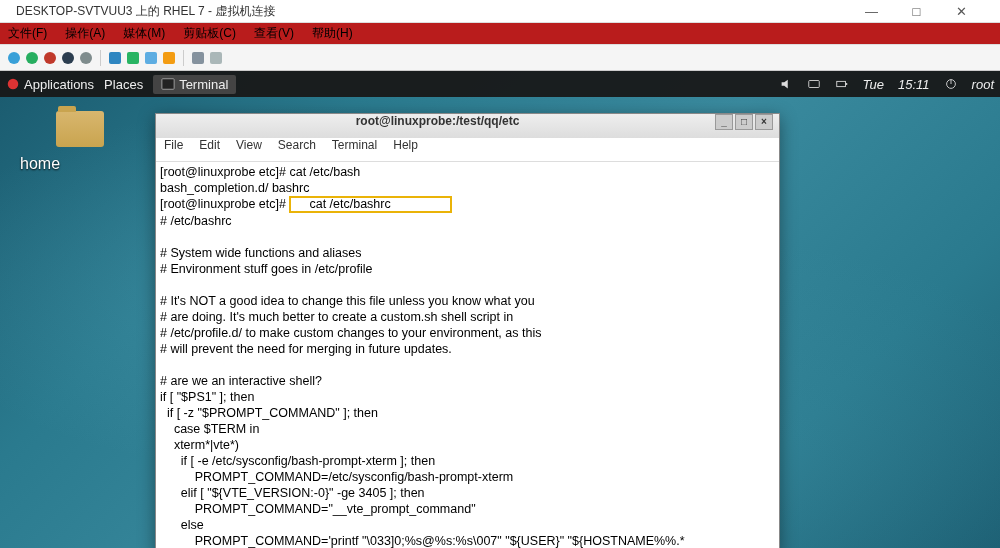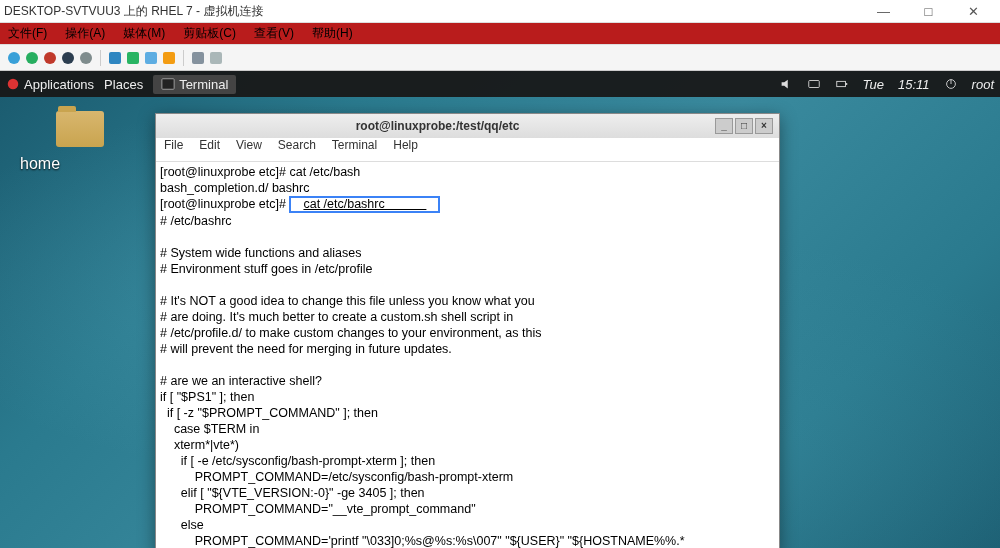--- a/index.html
+++ b/index.html
@@ -1,19 +1,19 @@
 <!DOCTYPE html>
 <html><head>
 <meta charset="utf-8">
 <style>
 * { margin: 0; padding: 0; box-sizing: border-box; font-family: "Segoe UI", Tahoma, sans-serif; }
 body { width: 1000px; height: 548px; overflow: hidden; background: #fff; position: relative; }
 
 
-.host-titlebar { height: 23px; background: #fff; display: flex; align-items: center; padding: 0 4px; font-size: 12px; color: #333; border-bottom: 1px solid #ddd; }
+.host-titlebar { height: 23px; background: #fff; display: flex; align-items: center; padding: 0 16px; font-size: 12px; color: #333; border-bottom: 1px solid #ddd; }
 .host-titlebar .title { flex: 1; }
 .host-titlebar .btn { width: 45px; text-align: center; color: #555; font-size: 13px; }
 
 .host-menubar { height: 22px; background: #b91c1c; display: flex; align-items: center; padding: 0 8px; gap: 18px; font-size: 12px; color: #000; border-bottom: 1px solid #ddd; }
 
 .host-toolbar { height: 26px; background: #f5f5f5; display: flex; align-items: center; padding: 0 8px; gap: 6px; border-bottom: 1px solid #ccc; }
 .tb-icon { width: 12px; height: 12px; border-radius: 50%; display: inline-block; }
 .tb-sep { width: 1px; height: 16px; background: #ccc; margin: 0 2px; }
 
 
@@ -34,26 +34,26 @@
 .desk-item { text-align: left; margin-bottom: 22px; color: #fff; font-size: 16px; text-shadow: 0 1px 2px #000; }
 .desk-item .icon-box { width: 48px; height: 40px; margin: 0 auto 4px; }
 .folder-icon { width: 48px; height: 36px; background: linear-gradient(#d8b66e,#c9a44f); border-radius: 3px; position: relative; }
 .folder-icon::before { content: ""; position: absolute; top: -5px; left: 2px; width: 18px; height: 6px; background: #c9a44f; border-radius: 2px 2px 0 0; }
 .trash-icon { width: 36px; height: 40px; margin: 0 auto; background: linear-gradient(#cfd6da,#9aa4a9); border-radius: 4px 4px 6px 6px; position: relative; }
 .trash-icon::before { content: ""; position: absolute; top: -6px; left: -4px; right: -4px; height: 6px; background: #b8c0c4; border-radius: 3px; }
 .disc-icon { width: 40px; height: 40px; margin: 0 auto; border-radius: 50%; background: radial-gradient(circle, #fff 12%, #888 14%, #ddd 38%, #aaa 60%, #eee 80%); }
 
 
 .term-win { position: absolute; left: 155px; top: 42px; width: 625px; background: #fff; border: 1px solid #888; box-shadow: 0 4px 16px rgba(0,0,0,0.4); z-index: 3; }
-.term-title { height: 24px; background: linear-gradient(#eee,#ddd); display: flex; align-items: center; padding: 0 6px; font-size: 12px; font-weight: bold; color: #333; }
+.term-title { height: 24px; background: linear-gradient(#eee,#ddd); display: flex; align-items: flex-start; padding: 0 6px; font-size: 12px; font-weight: bold; color: #333; }
 .term-title .t { flex: 1; text-align: center; }
 .term-title .wbtn { width: 18px; height: 16px; margin-left: 2px; background: #ccc; border: 1px solid #999; text-align: center; line-height: 14px; font-size: 10px; color: #333; }
 .term-menu { height: 24px; display: flex; align-items: flex-start; gap: 16px; padding: 0 8px; font-size: 12px; color: #333; border-bottom: 1px solid #ddd; }
 .term-body { padding: 2px 4px; font-family: "DejaVu Sans Mono", monospace; font-size: 12.5px; line-height: 15px; color: #000; white-space: pre; height: 390px; overflow: hidden; }
-.highlight { border: 2px solid #3b82f6; padding: 0 12px; display: inline-block; line-height: 13px; text-decoration: underline; }
+.highlight { border: 2px solid #eab308; padding: 0 18px; display: inline-block; line-height: 13px; }
 
 
 .watermark { position: absolute; right: 10px; bottom: 10px; z-index: 5; display: flex; align-items: flex-end; gap: 8px; }
 .watermark .logo { width: 44px; height: 40px; }
 .watermark .txt { color: #fff; font-size: 20px; font-weight: bold; text-shadow: 0 1px 3px rgba(0,0,0,0.6); line-height: 1; }
 .watermark .sub { color: #fff; font-size: 11px; letter-spacing: 0.5px; }
 </style>
 </head>
 <body>
 

